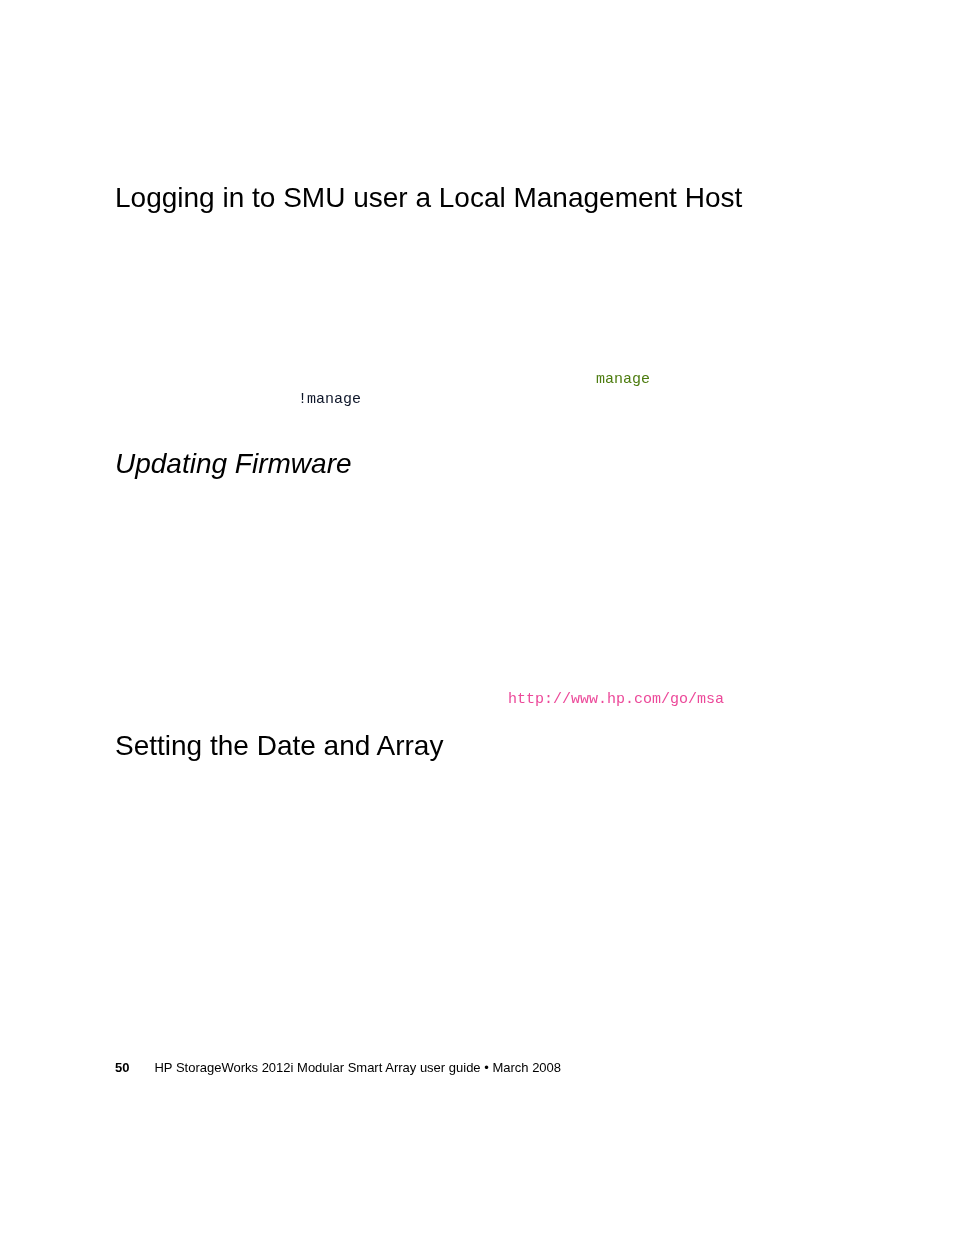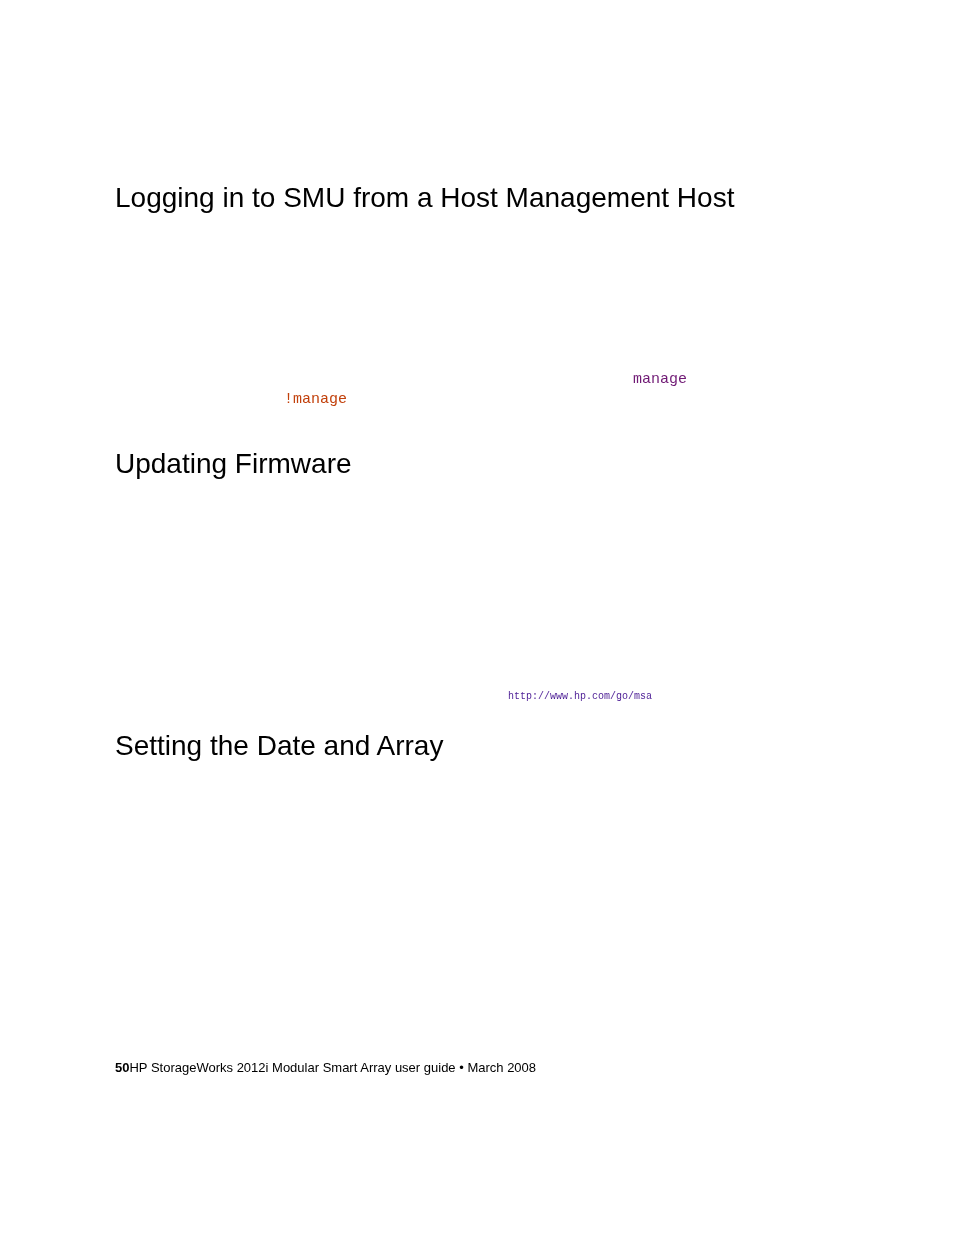--- a/index.html
+++ b/index.html
@@ -25,69 +25,70 @@
       line-height: 1.3;
     }
     .section {
       margin-bottom: 55px;
     }
     .floating-mono {
       position: absolute;
     }
     .mono-manage {
       top: 371px;
-      left: 633px;
+      left: 596px;
       font-family: "Courier New", Courier, monospace;
       font-size: 15px;
-      color: #701a75;
+      color: #4d7c0f;
     }
     .mono-exclam {
       top: 391px;
-      left: 284px;
+      left: 298px;
       font-family: "Courier New", Courier, monospace;
       font-size: 15px;
-      color: #c2410c;
+      color: #0f172a;
     }
     .mono-link {
       top: 691px;
       left: 508px;
       font-family: "Courier New", Courier, monospace;
-      font-size: 10px;
-      color: #4c1d95;
+      font-size: 15px;
+      color: #ec4899;
     }
     .footer {
       position: absolute;
       bottom: 160px;
       left: 115px;
       font-size: 13px;
       display: flex;
       align-items: baseline;
+      gap: 25px;
     }
     .page-num {
       font-weight: bold;
     }
     .footer-text {
       font-size: 13px;
       text-align: right;
     }
   </style>
 </head>
 <body>
 
 <div class="page">
 
   <div class="section">
-    <h1>Logging in to SMU from a Host Management Host</h1>
+    <h1>Logging in to SMU user a Local Management Host</h1>
     <div style="height: 135px;"></div>
   </div>
 
   <span class="floating-mono mono-manage">manage</span>
   <span class="floating-mono mono-exclam">!manage</span>
 
-  <div class="section" style="">
+  <div class="section" style=" font-style: italic;">
     <h1>Updating Firmware</h1>
     <div style="height: 150px;"></div>
   </div>
 
   <span class="floating-mono mono-link">http://www.hp.com/go/msa</span>
 
   <div class="section" style="margin-top: 20px;">
     <h1>Setting the Date and Array</h1>
   </div>
 

